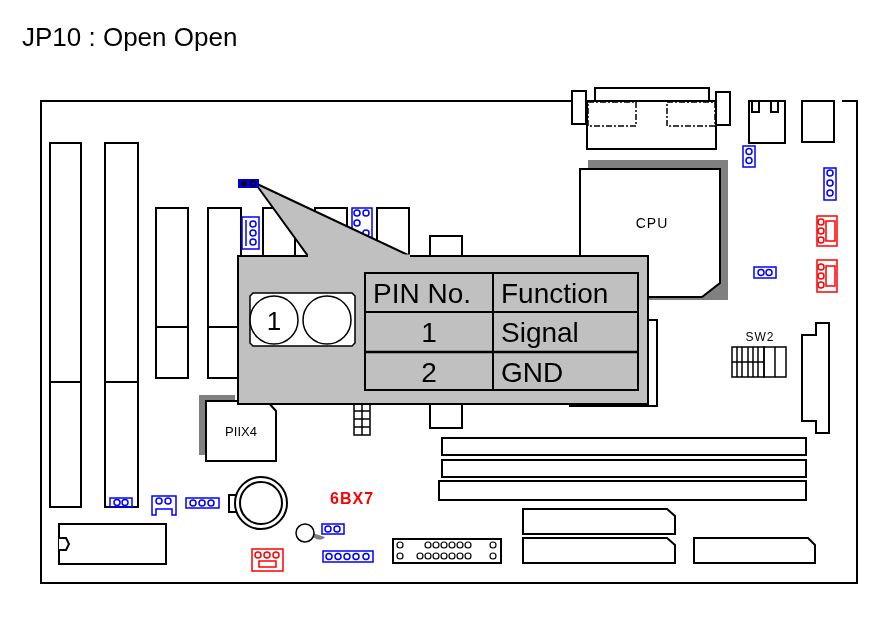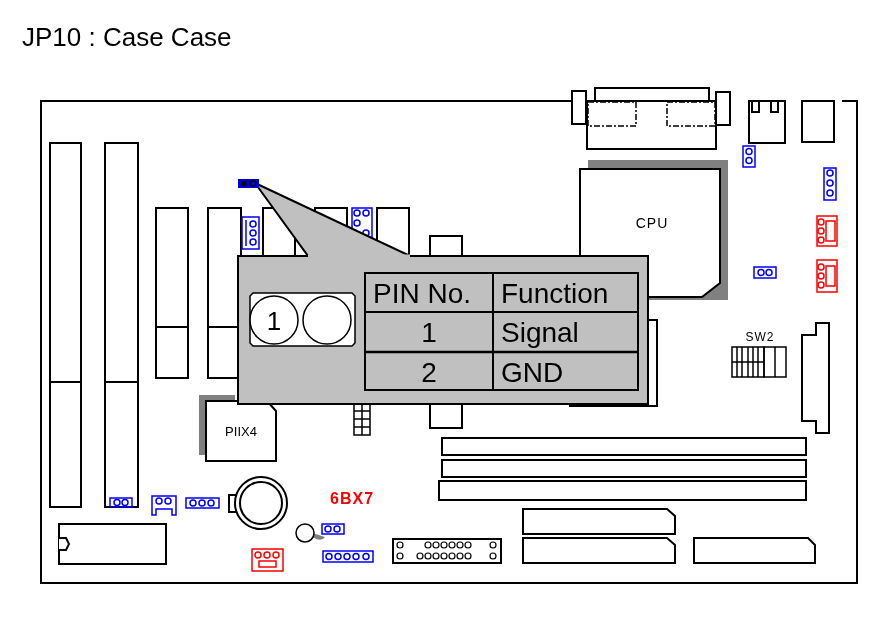--- a/index.html
+++ b/index.html
@@ -4,21 +4,21 @@
 <style>
   html, body { margin: 0; padding: 0; background: #ffffff; }
   body { width: 884px; height: 631px; position: relative; overflow: hidden; font-family: "Liberation Sans", sans-serif; }
   #page-title { position: absolute; left: 22px; top: 22px; font-size: 26px; color: #000; letter-spacing: 0px; font-family: "Liberation Sans", sans-serif; }
   svg#board { position: absolute; left: 0; top: 0; }
   .lbl { font-family: "Liberation Sans", sans-serif; }
 </style>
 </head>
 <body>
 
-<div id="page-title">JP10 : Case Case</div>
+<div id="page-title">JP10 : Open Open</div>
 
 <svg id="board" width="884" height="631" viewBox="0 0 884 631">
 
   <g fill="none" stroke="#000" stroke-width="2">
     <polyline points="573,101 41,101 41,583 857,583 857,101 842,101"></polyline>
   </g>
 
   <g fill="#fff" stroke="#000" stroke-width="2">
     <rect x="50" y="143" width="31" height="364"></rect>
     <line x1="50" y1="382" x2="82" y2="382"></line>

